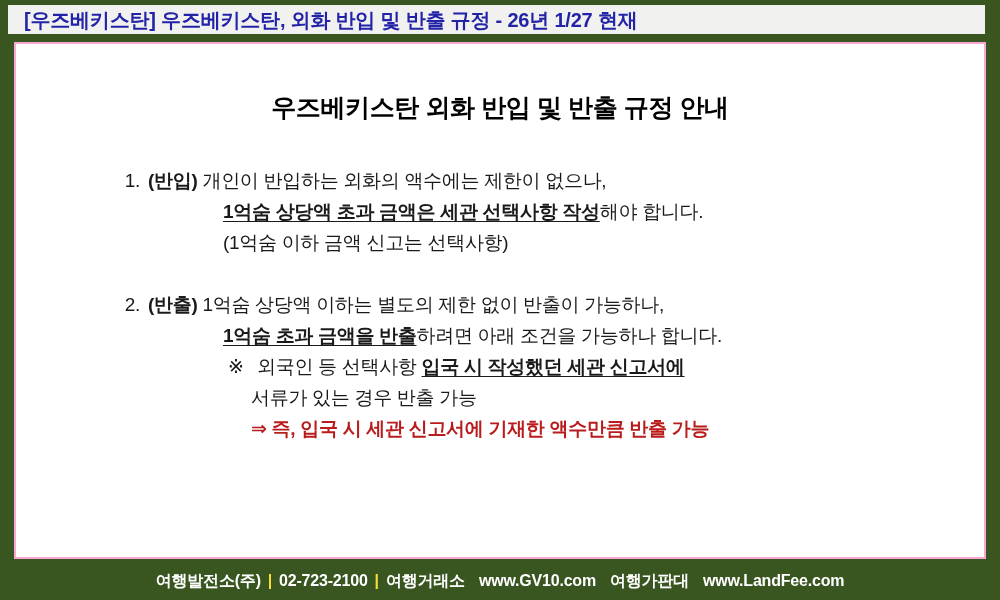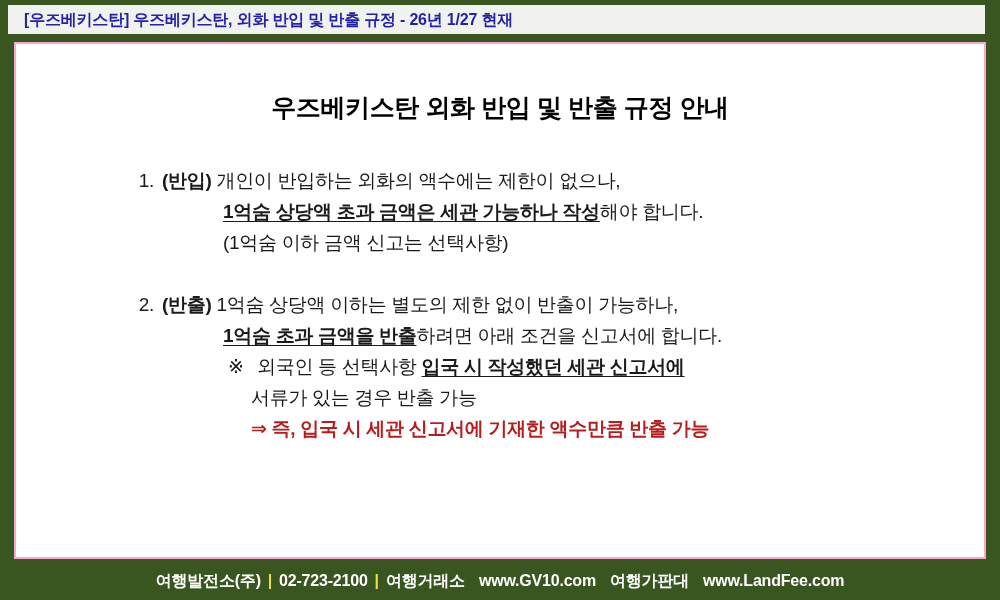--- a/index.html
+++ b/index.html
@@ -32,21 +32,21 @@
     width: 977px;
     height: 29px;
     background: #f1f1f0;
     display: flex;
     align-items: center;
     box-sizing: border-box;
     padding-left: 16px;
   }
   .header-title {
     color: #2323a8;
-    font-size: 16px;
+    font-size: 20px;
     font-weight: bold;
     letter-spacing: -0.2px;
     white-space: nowrap;
     line-height: 1;
   }
 
   
   .panel {
     position: absolute;
     left: 14px;
@@ -92,21 +92,21 @@
   }
 
   .marker {
     display: inline-block;
     width: 32px;
     text-align: right;
     padding-right: 8px;
     box-sizing: border-box;
   }
   .indent-1 { padding-left: 207px; }   
-  .indent-0 { padding-left: 114px; }   
+  .indent-0 { padding-left: 89px; margin-left: 11px; }   
   .indent-2 { padding-left: 212px; }
   .indent-3 { padding-left: 235px; }
 
   .b        { font-weight: bold; }
   .bu       { font-weight: bold; text-decoration: underline; text-underline-offset: 3px; }
   .red      { color: #b91c1c; font-weight: bold; }
 
   .note-sym { display: inline-block; width: 24px; }
 
   
@@ -151,37 +151,37 @@
 
     <div class="content">
 
       <div class="item">
 
         <div class="line indent-0">
           <span class="marker">1.</span><span class="b">(반입)</span><span> 개인이  반입하는  외화의  액수에는  제한이  없으나,</span>
         </div>
 
         <div class="line indent-1">
-          <span class="bu">1억숨 상당액 초과 금액은 세관 가능하나 작성</span><span>해야 합니다.</span>
+          <span class="bu">1억숨 상당액 초과 금액은 세관 선택사항 작성</span><span>해야 합니다.</span>
         </div>
 
         <div class="line indent-1">
           <span>(1억숨  이하  금액  신고는  선택사항)</span>
         </div>
 
       </div>
 
       <div class="item">
 
         <div class="line indent-0">
           <span class="marker">2.</span><span class="b">(반출)</span><span> 1억숨 상당액 이하는 별도의 제한 없이 반출이 가능하나,</span>
         </div>
 
         <div class="line indent-1">
-          <span class="bu">1억숨 초과 금액을 반출</span><span>하려면 아래 조건을 신고서에 합니다.</span>
+          <span class="bu">1억숨 초과 금액을 반출</span><span>하려면 아래 조건을 가능하나 합니다.</span>
         </div>
 
         <div class="line indent-2">
           <span class="note-sym">※</span><span> 외국인 등 선택사항 </span><span class="bu">입국 시 작성했던 세관 신고서에</span>
         </div>
 
 
         <div class="line indent-3">
           <span>서류가  있는  경우  반출  가능</span>
         </div>

